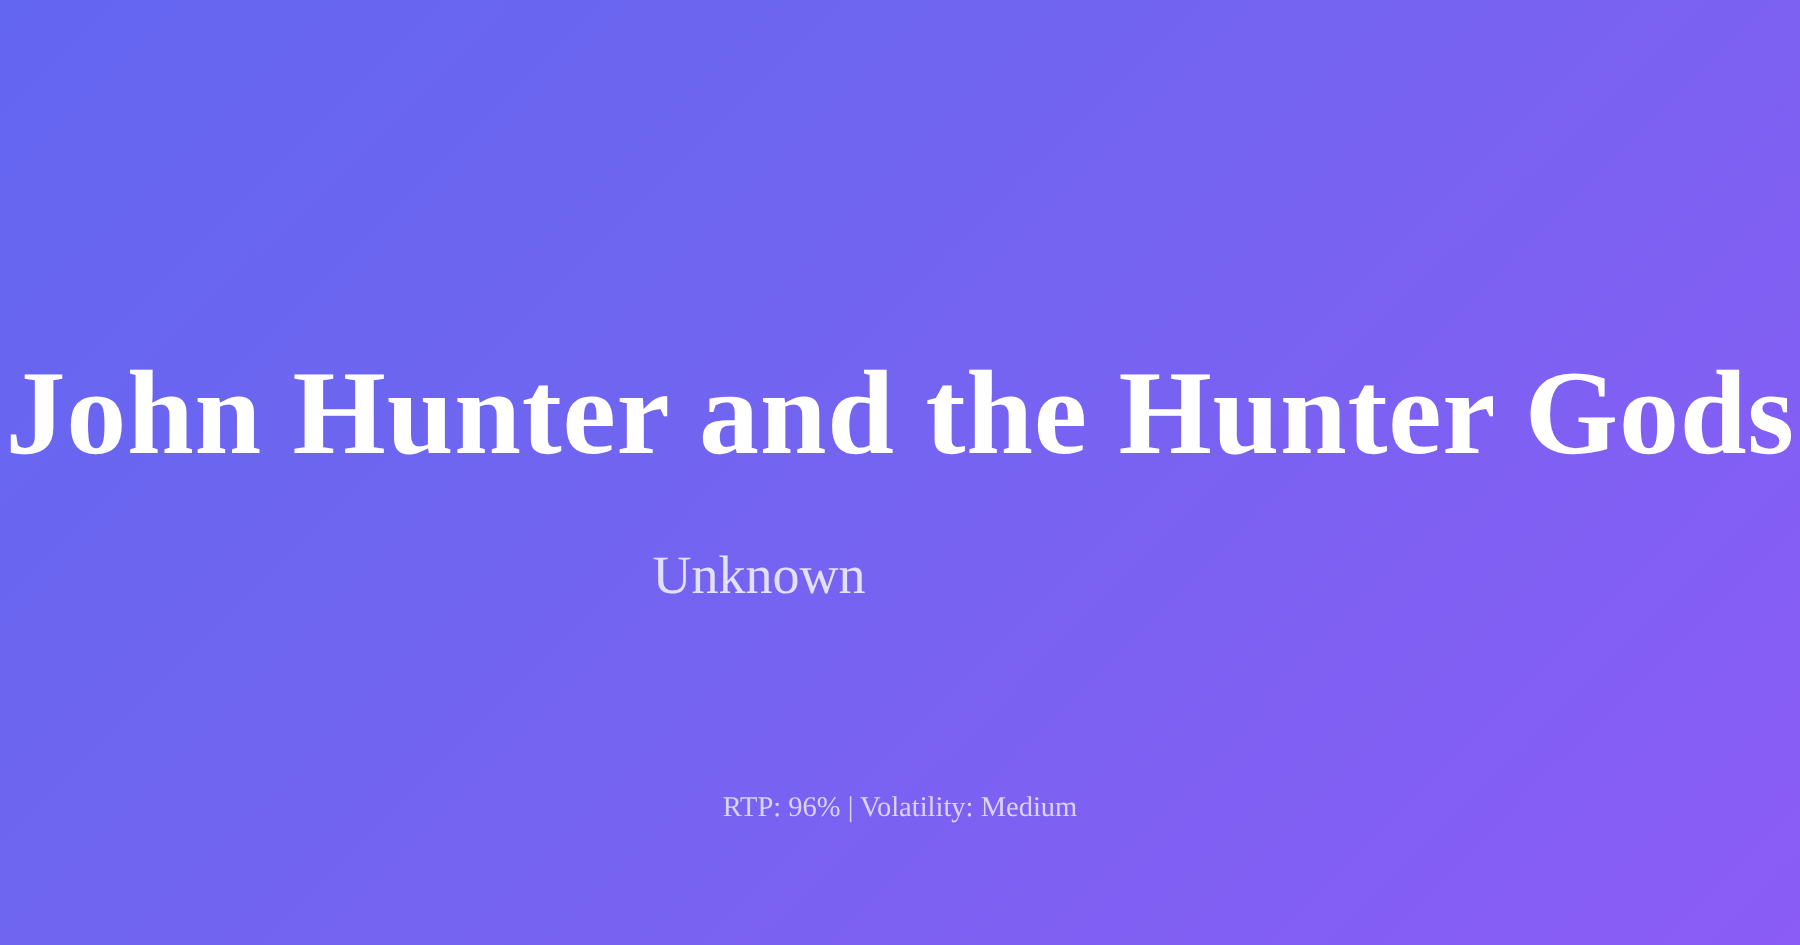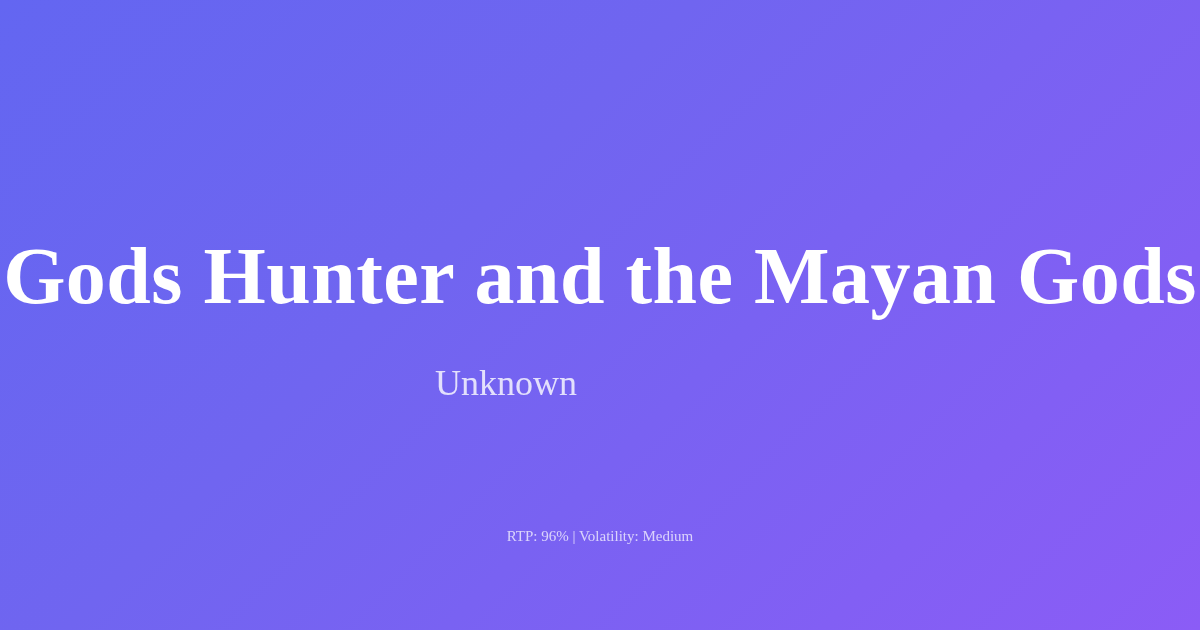--- a/index.html
+++ b/index.html
@@ -72,34 +72,34 @@
   .meta-row {
     position: absolute;
     top: 527px;
     left: 0;
     width: 1200px;
     text-align: center;
   }
 
   .game-meta {
     font-family: "Liberation Serif", "DejaVu Serif", serif;
-    font-size: 15px;
+    font-size: 19px;
     font-weight: 400;
     line-height: 1.3;
     color: rgba(255, 255, 255, 0.72);
     white-space: nowrap;
   }
 </style>
 </head>
 <body>
 
 <div class="og-card">
 
   <div class="title-row">
-    <h1 class="game-title">Gods Hunter and the Mayan Gods</h1>
+    <h1 class="game-title">John Hunter and the Hunter Gods</h1>
   </div>
 
   <div class="subtitle-row">
     <div class="game-subtitle">Unknown</div>
   </div>
 
   <div class="meta-row">
     <div class="game-meta">RTP: 96% | Volatility: Medium</div>
   </div>
 

